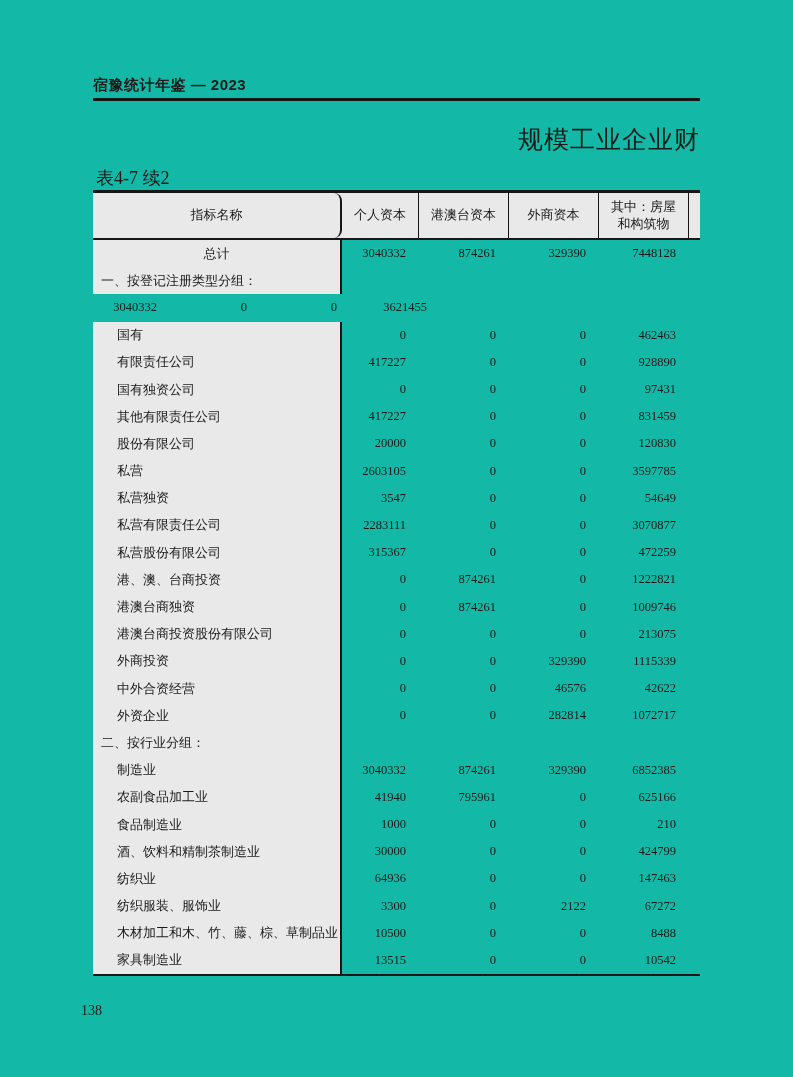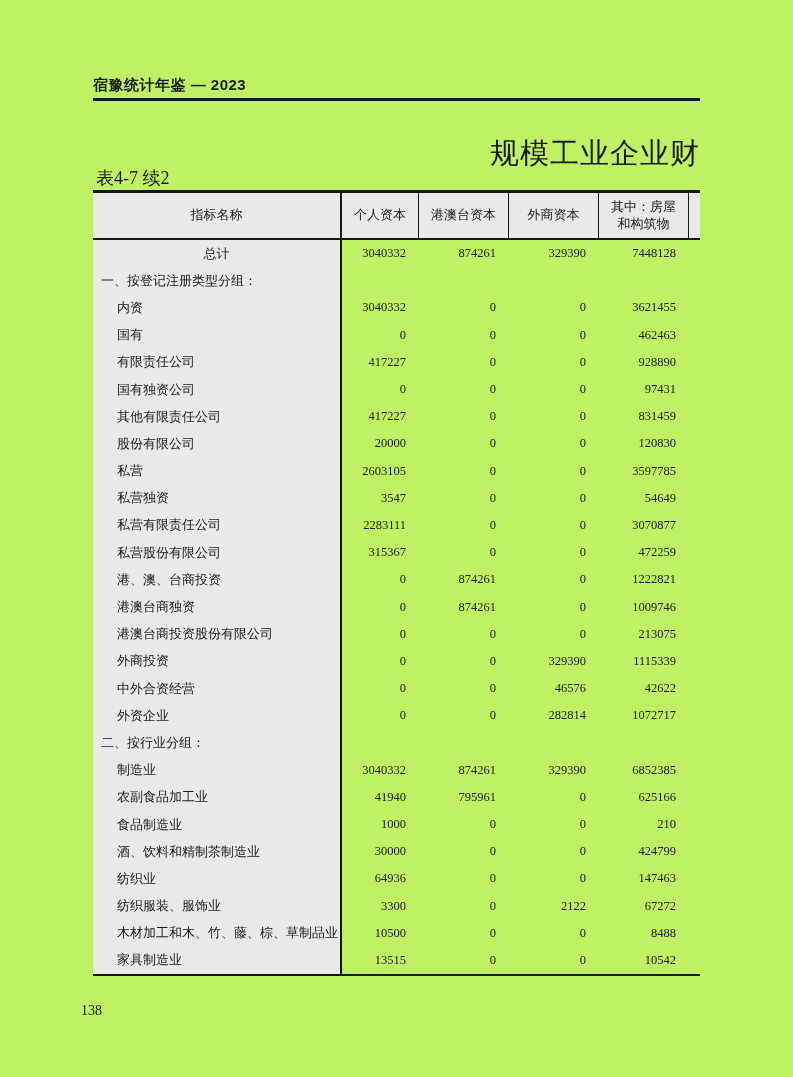--- a/index.html
+++ b/index.html
@@ -1,20 +1,20 @@
 <!DOCTYPE html>
 <html><head>
 <meta charset="utf-8">
 <style>
   html, body { margin: 0; padding: 0; background: #ffffff; }
   .page {
     position: relative;
     width: 793px;
     height: 1077px;
-    background: #bef264;
+    background: #14b8a6;
     font-family: "Liberation Serif", "DejaVu Serif", serif;
     color: #1a1a1a;
     overflow: hidden;
   }
   .journal-header {
     position: absolute;
     left: 93px;
     top: 76px;
     font-family: "Liberation Sans", "DejaVu Sans", sans-serif;
     font-weight: 700;
@@ -29,24 +29,23 @@
     width: 607px;
     height: 3px;
     background: #161616;
   }
   .section-title {
     position: absolute;
     left: 93px;
     top: 123px;
     width: 607px;
     text-align: right;
-    font-size: 29px;
+    font-size: 25px;
     letter-spacing: 1px;
     white-space: nowrap;
-    margin-top: 11px;
   }
   .table-caption {
     position: absolute;
     left: 96px;
     top: 166px;
     font-size: 18px;
   }
   .datatable {
     position: absolute;
     left: 93px;
@@ -66,21 +65,21 @@
     box-sizing: border-box;
     display: flex;
     align-items: center;
     justify-content: center;
     text-align: center;
     font-size: 13px;
     line-height: 1.3;
     white-space: pre-line;
     border-right: 1.5px solid #161616;
   }
-  .th.c0 { border-right-width: 2px; }
+  .th.c0 { border-right-width: 2px; border-radius: 8px; }
   .c0 { width: 249px; }
   .c1 { width: 77px; }
   .c2 { width: 90px; }
   .c3 { width: 90px; }
   .c4 { width: 90px; }
   .tbody { display: block; }
   .tr { display: flex; height: 27.2px; }
   .td {
     box-sizing: border-box;
     display: flex;
@@ -139,21 +138,20 @@
           <div class="td value c4">7448128</div>
         </div>
         <div class="tr">
           <div class="td label c0 group">一、按登记注册类型分组：</div>
           <div class="td value c1"></div>
           <div class="td value c2"></div>
           <div class="td value c3"></div>
           <div class="td value c4"></div>
         </div>
         <div class="tr">
-          <div class="td label c0 item">内资</div>
           <div class="td value c1">3040332</div>
           <div class="td value c2">0</div>
           <div class="td value c3">0</div>
           <div class="td value c4">3621455</div>
         </div>
         <div class="tr">
           <div class="td label c0 item">国有</div>
           <div class="td value c1">0</div>
           <div class="td value c2">0</div>
           <div class="td value c3">0</div>

